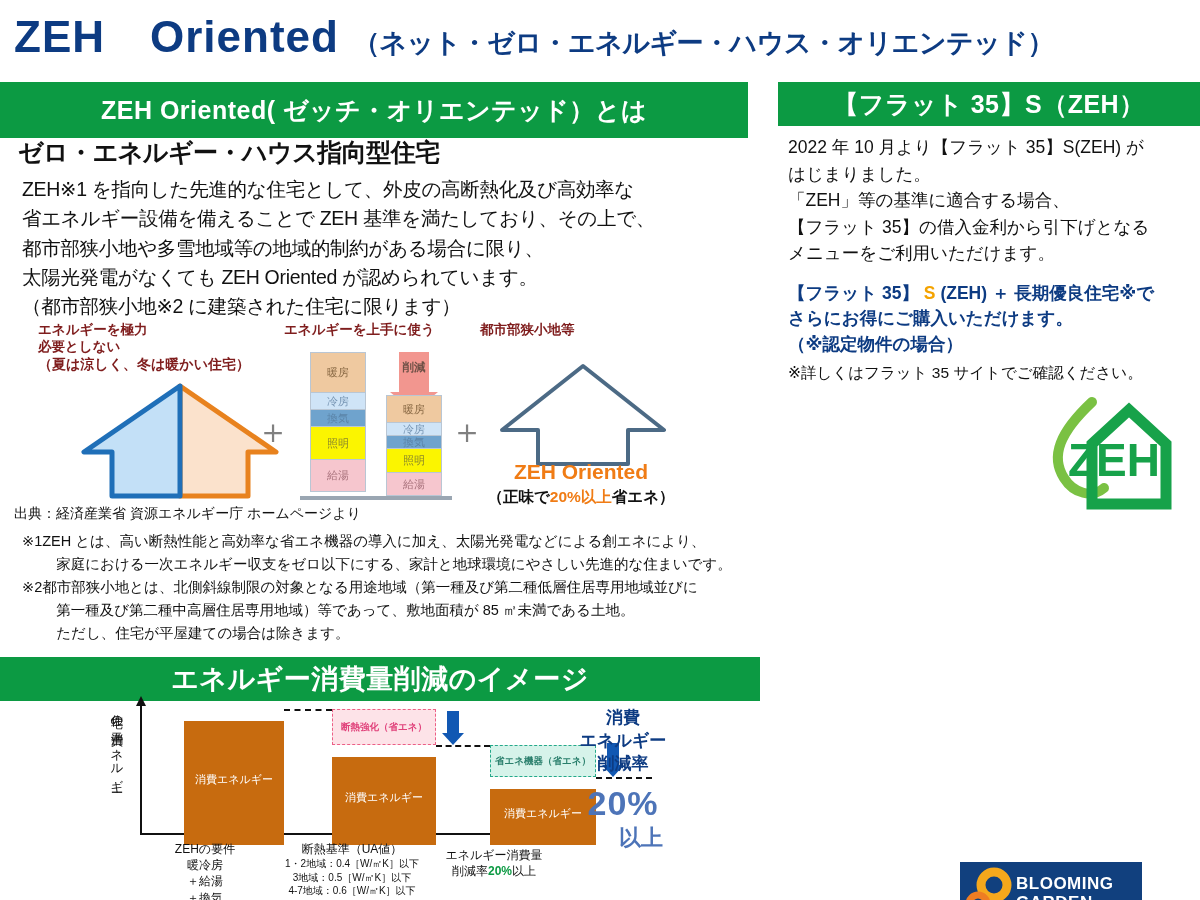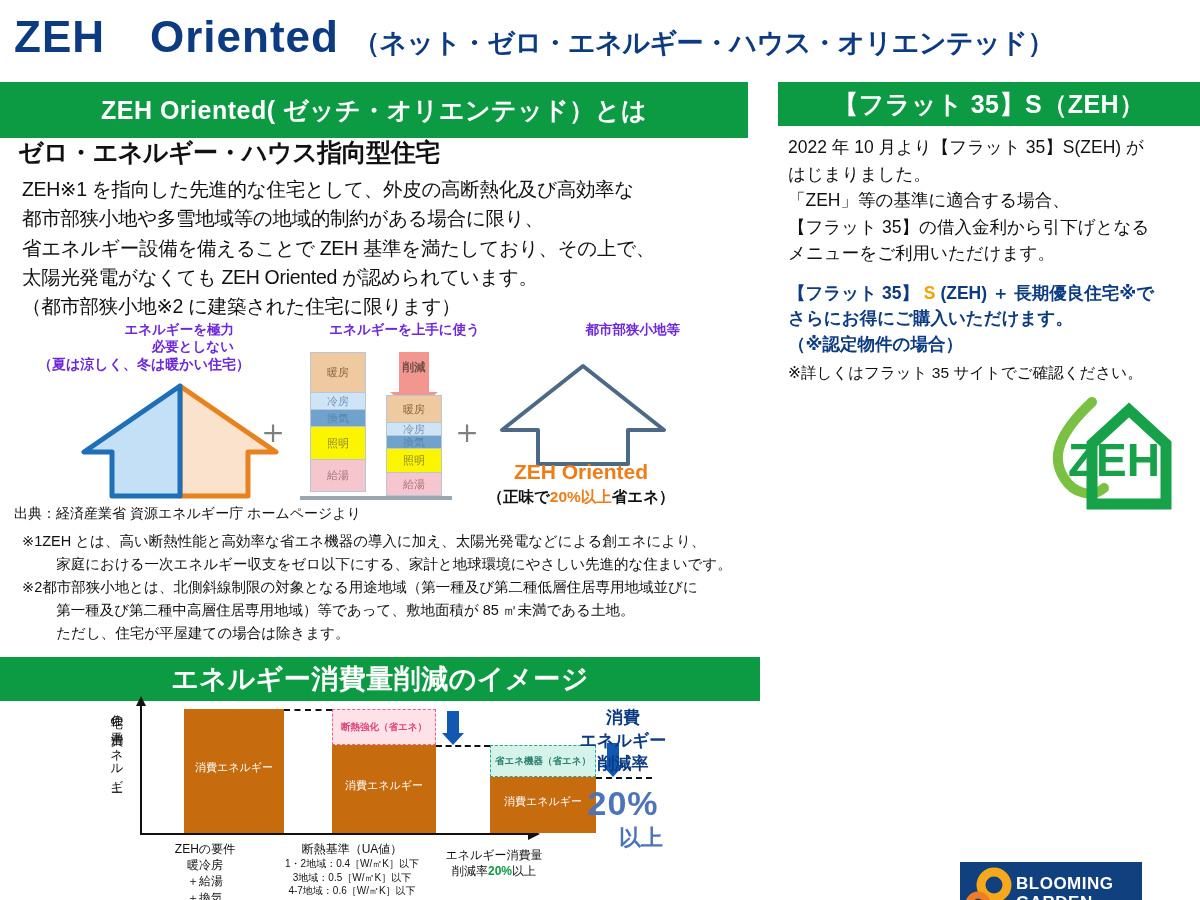--- a/index.html
+++ b/index.html
@@ -50,22 +50,22 @@
     margin-left: 22px;
     font-size: 19.5px; line-height: 1.5; color: #111; letter-spacing: -0.3px;
   }
   #lead-body p { white-space: nowrap; }
 
   
   #concept {
     position: absolute; left: 0px; top: 322px; width: 760px; height: 186px;
   }
   .cap {
-    position: absolute; text-align: right;
-    font-size: 13.5px; font-weight: 700; color: #6d28d9; line-height: 1.25;
+    position: absolute; text-align: left;
+    font-size: 13.5px; font-weight: 700; color: #7f1d1d; line-height: 1.25;
     white-space: nowrap;
   }
   .cap .sub { font-weight: 700; font-size: 14px; }
 
   .plus {
     position: absolute; color: #808080; font-size: 34px; font-weight: 400;
     line-height: 1;
   }
 
   
@@ -152,21 +152,21 @@
   #ylabel {
     position: absolute; left: 108px; top: 4px; height: 128px;
     writing-mode: vertical-rl; text-orientation: upright;
     font-size: 12.5px; color: #111; letter-spacing: 1px;
     display: flex; align-items: flex-start;
   }
 
   .bar {
     position: absolute; background: #c76b0f;
     display: flex; align-items: center; justify-content: center;
-    color: #fff; font-size: 11px; white-space: nowrap;
+    color: #fff; font-size: 11px; white-space: nowrap; margin-top: 12px;
   }
   .bar span { position: relative; top: -4px; }
   .anno {
     position: absolute;
     display: flex; align-items: center; justify-content: center;
     font-size: 9.5px; white-space: nowrap; font-weight: 700;
   }
   .anno-pink  { background: #fde3e8; border: 1.5px dashed #ec5f86; color: #e0417a; }
   .anno-mint  { background: #d6f3ea; border: 1.5px dashed #25a98a; color: #2a7f6c; }
   .dash {
@@ -242,22 +242,22 @@
   </div>
 
   <div class="green-bar" id="hdr-left">ZEH Oriented( ゼッチ・オリエンテッド）とは</div>
   <div class="green-bar" id="hdr-right">【フラット 35】S（ZEH）</div>
   <div class="green-bar" id="hdr-chart">エネルギー消費量削減のイメージ</div>
 
   <div id="left-col">
     <div id="sub-head">ゼロ・エネルギー・ハウス指向型住宅</div>
     <div id="lead-body">
       <p>ZEH※1 を指向した先進的な住宅として、外皮の高断熱化及び高効率な</p>
+      <p>省エネルギー設備を備えることで ZEH 基準を満たしており、その上で、</p>
       <p>都市部狭小地や多雪地域等の地域的制約がある場合に限り、</p>
-      <p>省エネルギー設備を備えることで ZEH 基準を満たしており、その上で、</p>
       <p>太陽光発電がなくても ZEH Oriented が認められています。</p>
       <p>（都市部狭小地※2 に建築された住宅に限ります）</p>
     </div>
   </div>
 
   <div id="concept">
 
     <div class="cap" style="left:38px; top:0px; width:196px;">
       <div>エネルギーを極力</div>
       <div>必要としない</div>

